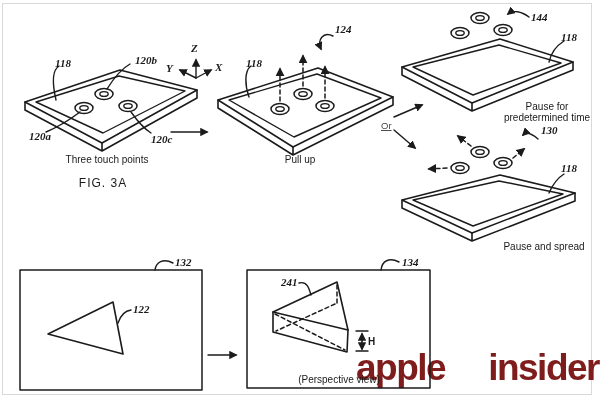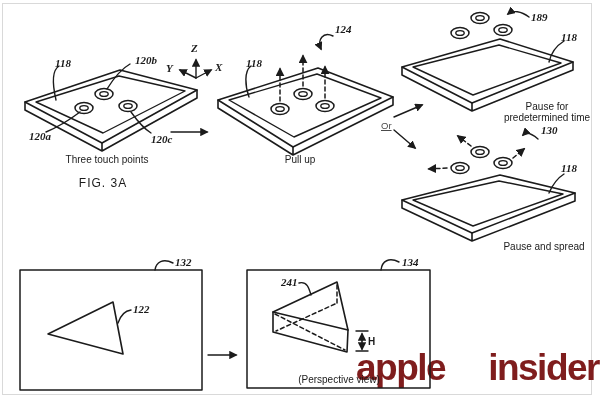--- a/index.html
+++ b/index.html
@@ -171,21 +171,21 @@
   <div class="lbl axis" style="left:191px;top:42px">Z</div>
   <div class="lbl axis" style="left:166px;top:62px">Y</div>
   <div class="lbl axis" style="left:215px;top:61px">X</div>
 
   <div class="lbl ref" style="left:246px;top:57px">118</div>
   <div class="lbl ref" style="left:335px;top:23px">124</div>
   <div class="lbl cap c" style="left:300px;top:154px">Pull up</div>
 
   <div class="lbl or" style="left:381px;top:120px">Or</div>
 
-  <div class="lbl ref" style="left:531px;top:11px">189</div>
+  <div class="lbl ref" style="left:531px;top:11px">144</div>
   <div class="lbl ref" style="left:561px;top:31px">118</div>
   <div class="lbl cap c cap2" style="left:539px;top:101px">
     <div>Pause for</div>
     <div>predetermined time</div>
   </div>
 
   <div class="lbl ref" style="left:541px;top:124px">130</div>
   <div class="lbl ref" style="left:561px;top:162px">118</div>
   <div class="lbl cap c" style="left:544px;top:241px">Pause and spread</div>
 

